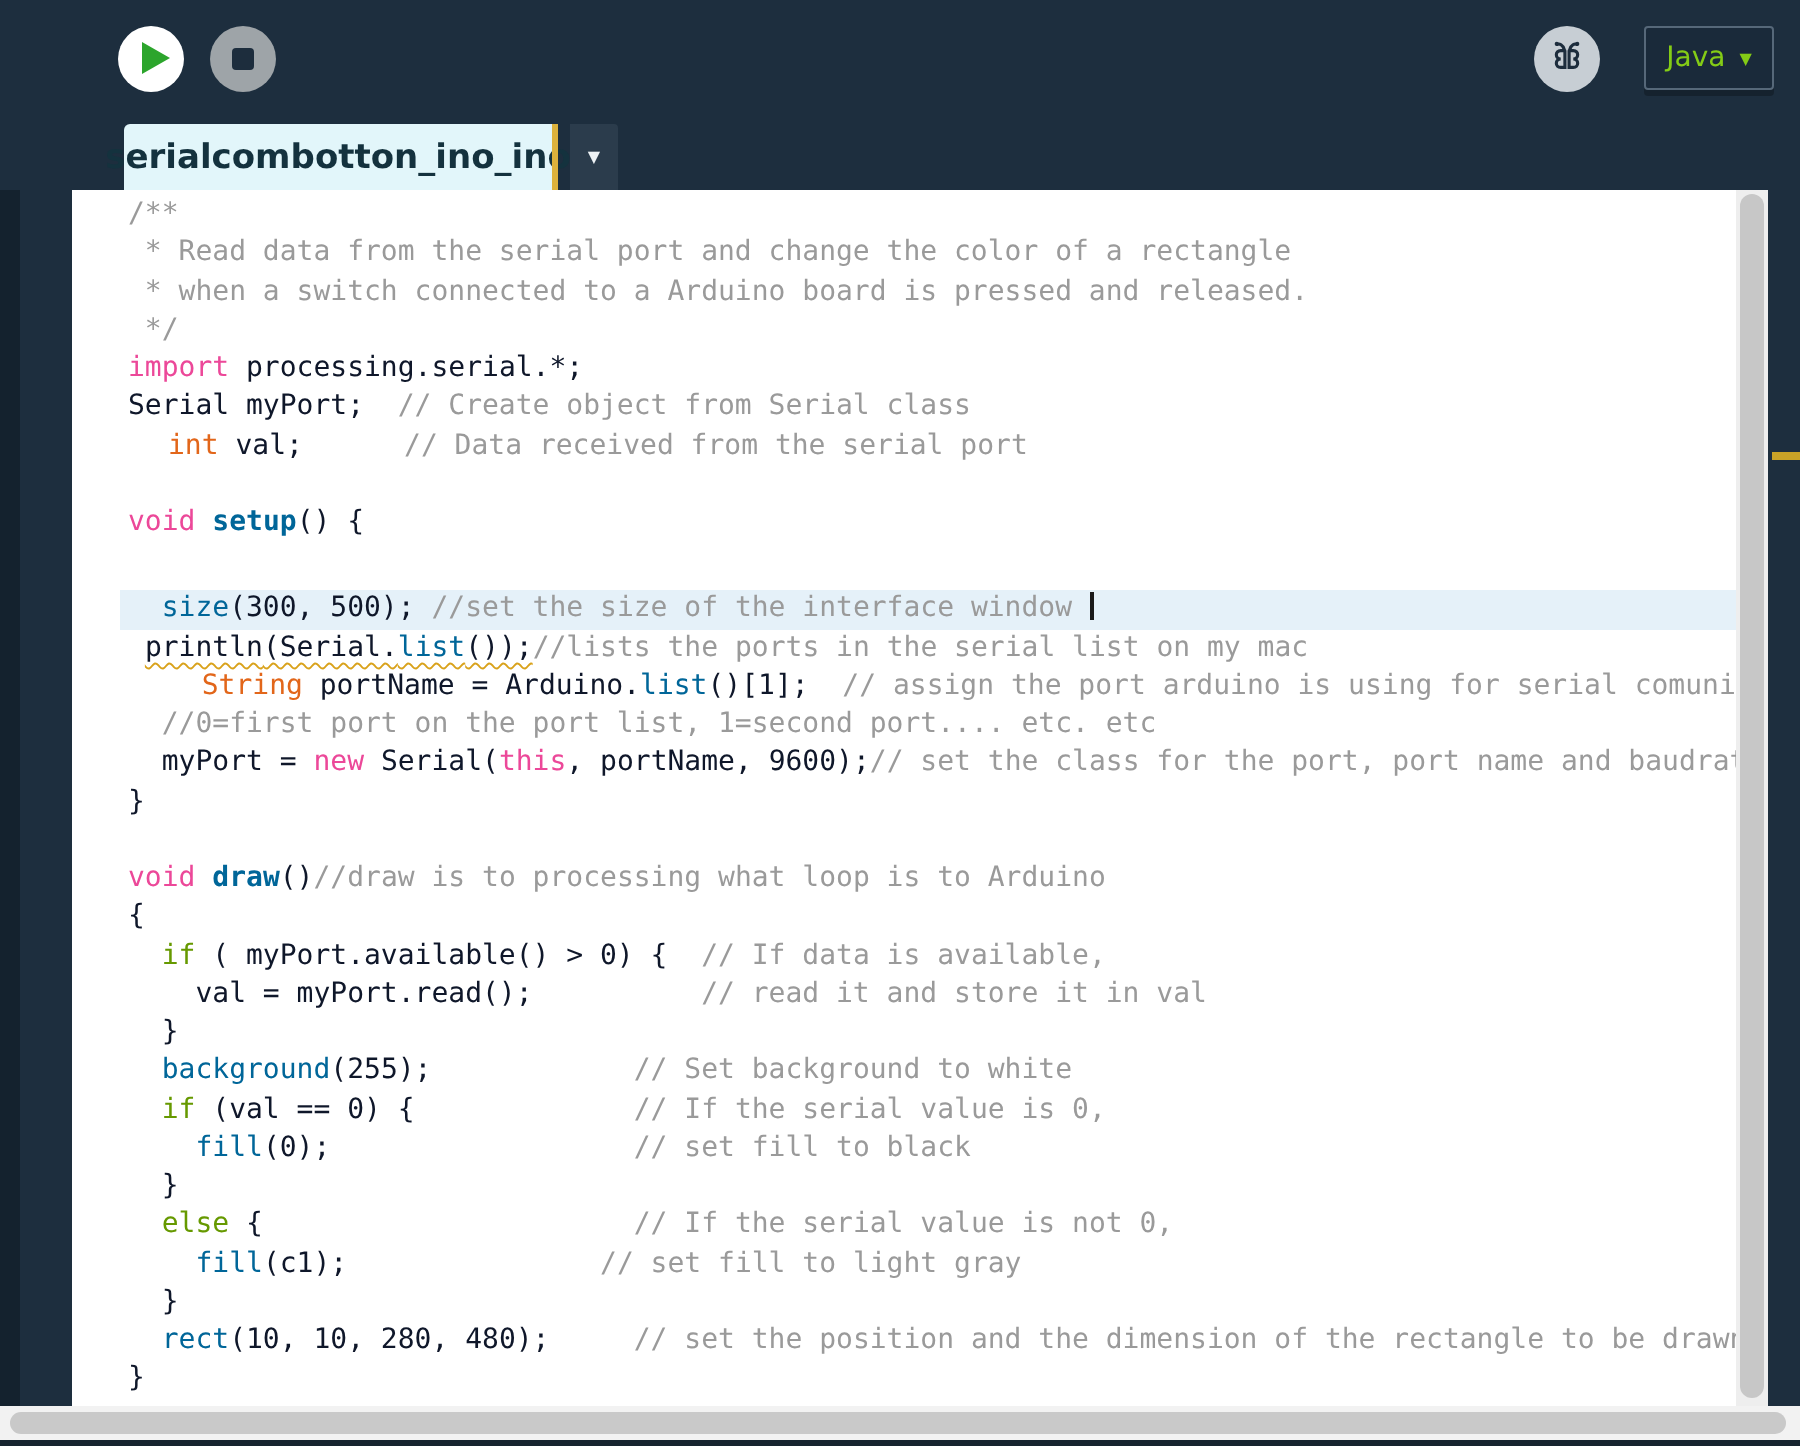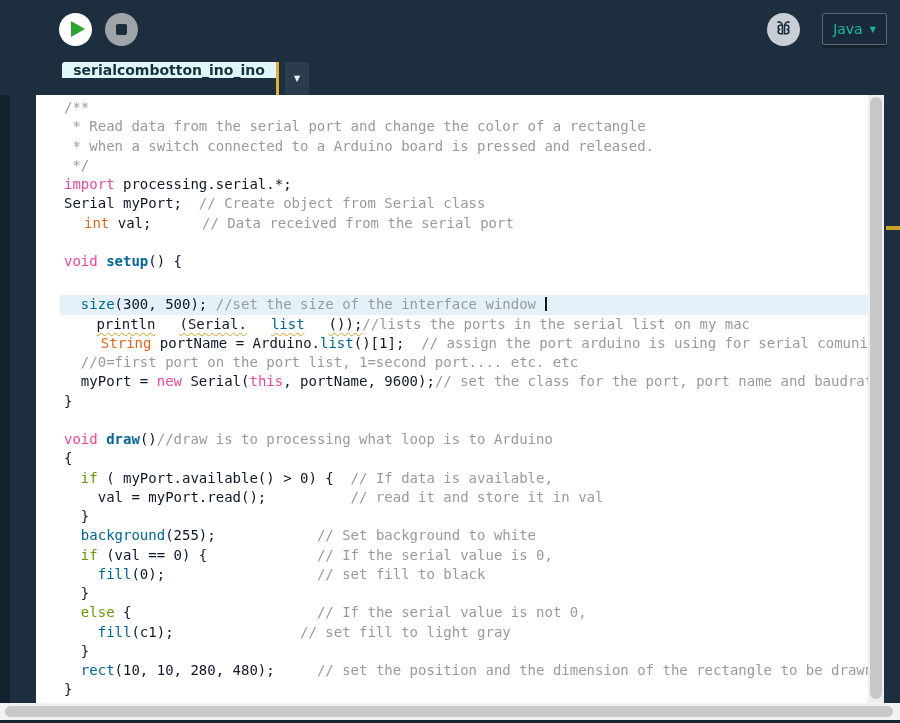--- a/index.html
+++ b/index.html
@@ -15,29 +15,29 @@
   .run-btn .tri { position:absolute; left:12px; top:8px; width:0; height:0;
                   border-left:14px solid #2ca52c; border-top:8.5px solid transparent;
                   border-bottom:8.5px solid transparent; }
   .stop-btn { left:105px; background:#9ea4a8; }
   .stop-btn .sq { position:absolute; left:11px; top:11px; width:11px; height:11px;
                   background:#1d2d3d; border-radius:2px; }
   .debug-btn { left:767px; background:#c7ced4; }
   .debug-btn svg { position:absolute; left:5px; top:5px; }
   .mode-btn { position:absolute; left:822px; top:13px; width:65px; height:32px;
               background:#1a2a3a; border:1px solid #566879; border-radius:2px;
-              color:#14b8a6; font-size:14px; display:flex; align-items:center; justify-content:center;
+              color:#84cc16; font-size:14px; display:flex; align-items:center; justify-content:center;
               gap:7px; cursor:pointer; box-shadow:0 3px 0 rgba(0,0,0,0.25); }
   .mode-btn .arrow { font-size:8px; padding-top:1px; }
 
   
   .tabbar { position:absolute; left:0; top:62px; width:900px; height:33px; background:#1d2e3e; }
-  .tab { position:absolute; left:62px; top:0; width:214px; height:16px; background:#e2f6fa;
+  .tab { position:absolute; left:62px; top:0; width:214px; height:33px; background:#e2f6fa;
          border-radius:3px 0 0 0; display:flex; align-items:center; justify-content:center;
-         color:#14323e; font-weight:bold; font-size:14px; cursor:pointer; }
+         color:#14323e; font-weight:bold; font-size:17px; cursor:pointer; }
   .tab-accent { position:absolute; left:276px; top:0; width:3px; height:33px; background:#ddb23c; }
   .tab-menu { position:absolute; left:285px; top:0; width:24px; height:33px; background:#2b3c4c;
               display:flex; align-items:center; justify-content:center; color:#eef3f6;
               font-size:8px; cursor:pointer; border-radius:0 2px 0 0; }
 
   
   .editor { position:absolute; left:36px; top:95px; width:832px; height:608px; background:#ffffff; overflow:hidden; }
   .gutter { position:absolute; left:36px; top:95px; width:24px; height:608px; background:#0d1a26; overflow:hidden; }
   .gutter-inner { position:absolute; left:0; top:3px; width:24px; }
   .gline { height:19.25px; line-height:19.25px; font-family:"DejaVu Sans Mono","Liberation Mono",monospace;
@@ -51,21 +51,21 @@
   .cline.cur { background:#e5f1f9;margin-top:24px; }
   .tk-plain   { color:#0f172a; }
   .tk-comment { color:#9a9a9a; }
   .tk-kw1     { color:#ec4899; }
   .tk-type    { color:#e2661a;margin-left:20px; }
   .tk-fn      { color:#006699; }
   .tk-fnb     { color:#006699; font-weight:bold; }
   .tk-cond    { color:#669900; }
   .wavy { text-decoration-line:underline; text-decoration-style:wavy;
           text-decoration-color:#d9a21b; text-decoration-thickness:1px; text-underline-offset:3px;
-          text-decoration-skip-ink:none;margin-left:24px; }
+          text-decoration-skip-ink:none; }
   .caret { display:inline-block; width:1.5px; height:14px; background:#1a1a1a; vertical-align:-2px; margin-left:1px; }
 
   
   .vscroll-track { position:absolute; left:868px; top:95px; width:16px; height:608px; background:#eeeeee; }
   .vscroll-thumb { position:absolute; left:2px; top:2px; width:12px; height:602px; background:#c7c7c7; border-radius:7px; }
   .error-strip { position:absolute; left:884px; top:95px; width:16px; height:608px; background:#1d2e3e; }
   .error-marker { position:absolute; left:2px; top:131px; width:14px; height:4px; background:#c9a227; }
   .hscroll-track { position:absolute; left:0; top:703px; width:900px; height:17px; background:#f2f2f2; }
   .hscroll-thumb { position:absolute; left:5px; top:3px; width:888px; height:11px; background:#c9c9c9; border-radius:6px; }
   .bottom-edge { position:absolute; left:0; top:720px; width:900px; height:3px; background:#16242f; }

